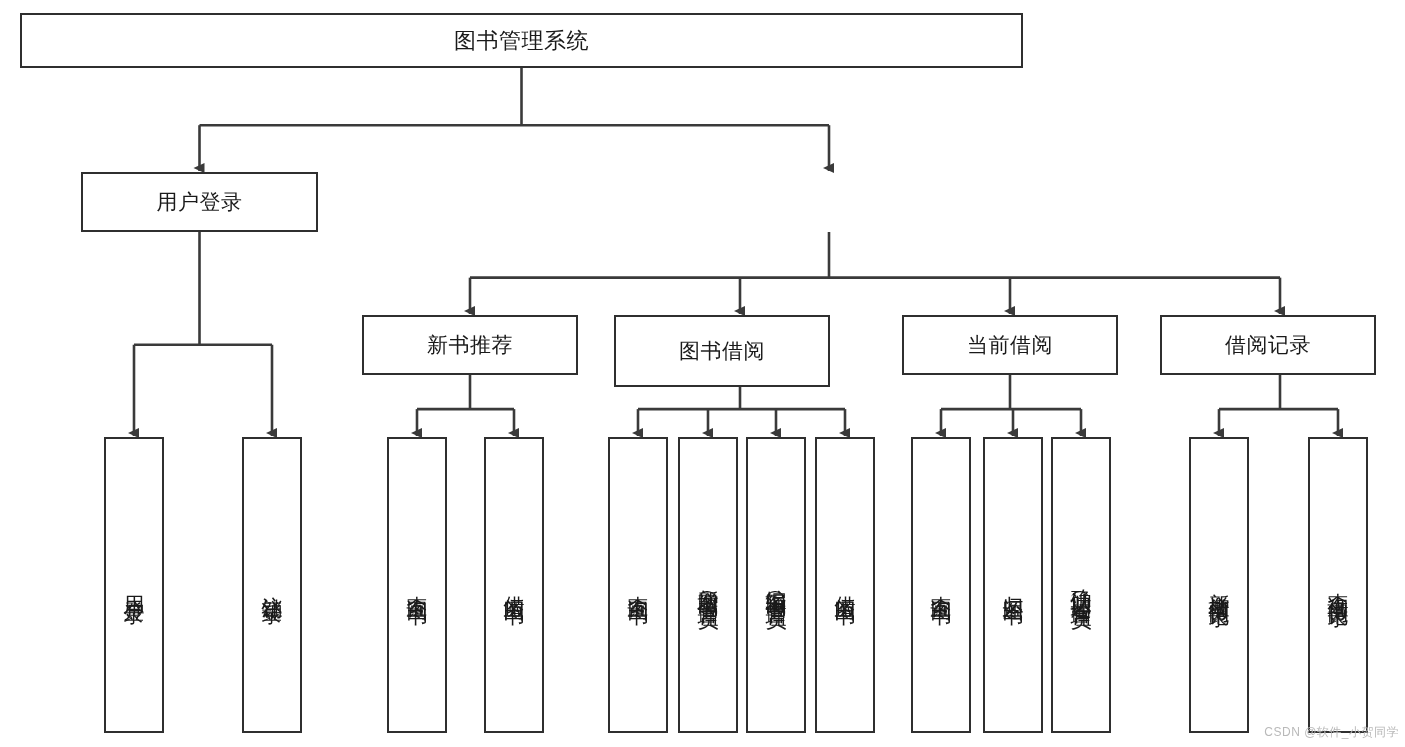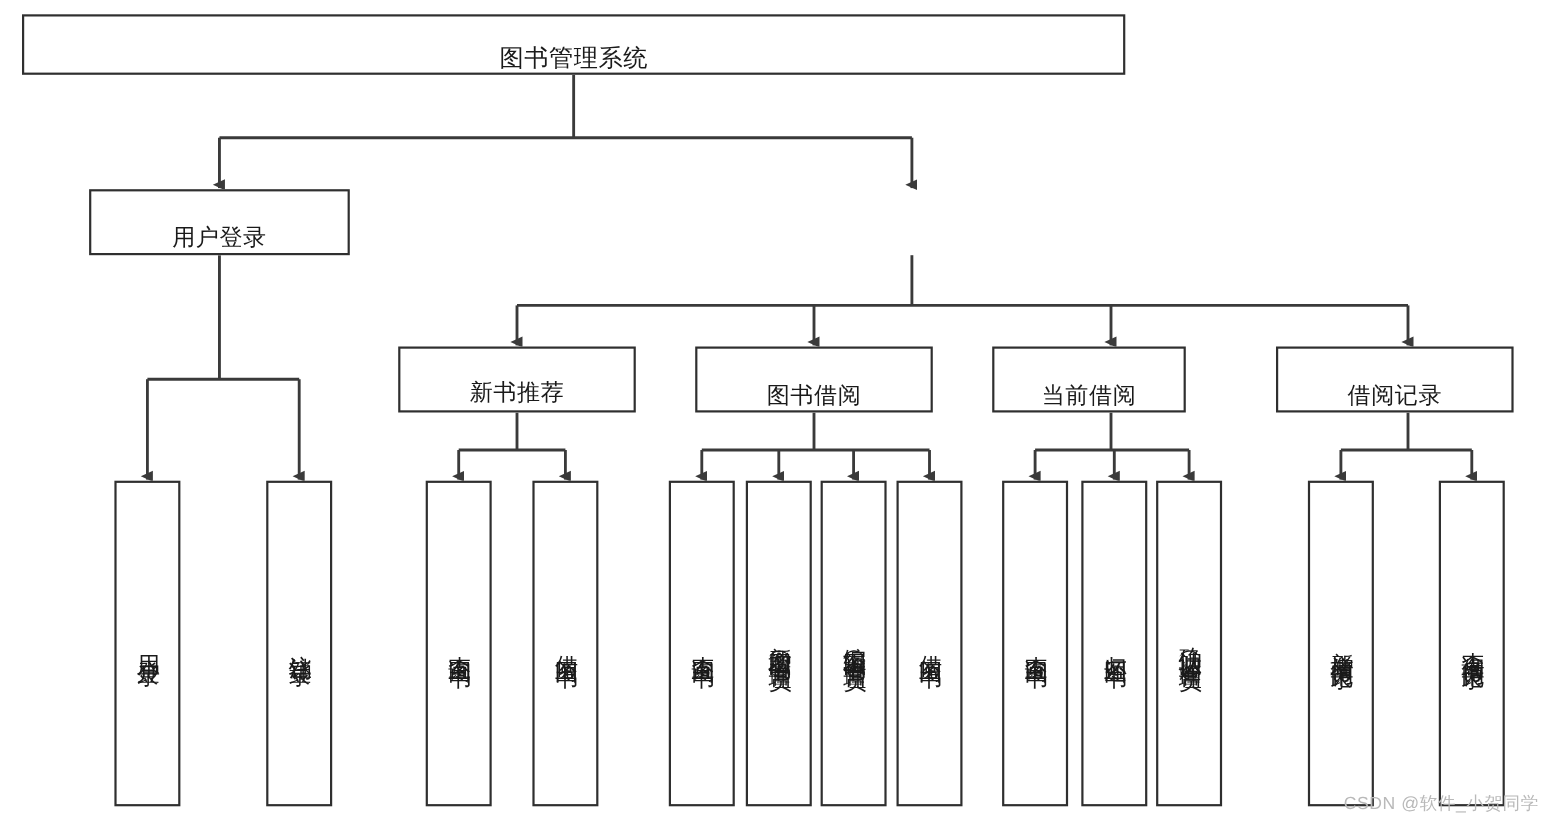--- a/index.html
+++ b/index.html
@@ -25,21 +25,21 @@
     width: 1405px;
     height: 747px;
     pointer-events: none;
   }
   .node {
     position: absolute;
     box-sizing: border-box;
     background: #ffffff;
     border: 2px solid #2f2f2f;
     display: flex;
-    align-items: flex-end;
+    align-items: center;
     justify-content: center;
     color: #1a1a1a;
     z-index: 2;
   }
   .node-label {
     display: block;
     text-align: center;
     line-height: 1.18;
     letter-spacing: 0.5px;
     white-space: nowrap;
@@ -61,21 +61,21 @@
     text-orientation: upright;
     font-size: 21px;
     line-height: 1.15;
     letter-spacing: 3px;
     white-space: nowrap;
   }
   #watermark {
     position: absolute;
     right: 6px;
     bottom: 6px;
-    font-size: 16px;
+    font-size: 12px;
     color: #b9b9b9;
     letter-spacing: 0.5px;
     z-index: 5;
     white-space: nowrap;
     font-family: "Liberation Sans", "DejaVu Sans", sans-serif;
   }
 </style>
 </head>
 <body>
 
@@ -122,27 +122,27 @@
         <path d="M1338,409.1 L1338,436" marker-end="url(#arrow)"></path>
       </g>
   </svg>
 
   <div class="node root horiz" style="left: 20px; top: 13px; width: 1003px; height: 55px;">
     <span class="node-label">图书管理系统</span>
   </div>
   <div class="node horiz" style="left: 81px; top: 172px; width: 237px; height: 60px;">
     <span class="node-label">用户登录</span>
   </div>
-  <div class="node horiz" style="left: 362px; top: 315px; width: 216px; height: 60px; font-family: Liberation Mono, monospace;">
+  <div class="node horiz" style="left: 362px; top: 315px; width: 216px; height: 60px;">
     <span class="node-label">新书推荐</span>
   </div>
-  <div class="node horiz" style="left: 632px; top: 315px; width: 216px; height: 60px;">
+  <div class="node horiz" style="left: 614px; top: 315px; width: 216px; height: 72px;">
     <span class="node-label">图书借阅</span>
   </div>
-  <div class="node horiz" style="left: 902px; top: 315px; width: 176px; height: 60px;">
+  <div class="node horiz" style="left: 902px; top: 315px; width: 216px; height: 60px;">
     <span class="node-label">当前借阅</span>
   </div>
   <div class="node horiz" style="left: 1160px; top: 315px; width: 216px; height: 60px;">
     <span class="node-label">借阅记录</span>
   </div>
 
   <div class="node vert" style="left: 104px; top: 437px; width: 60px; height: 296px;">
     <span class="node-label">用户登录</span>
   </div>
   <div class="node vert" style="left: 242px; top: 437px; width: 60px; height: 296px;">

